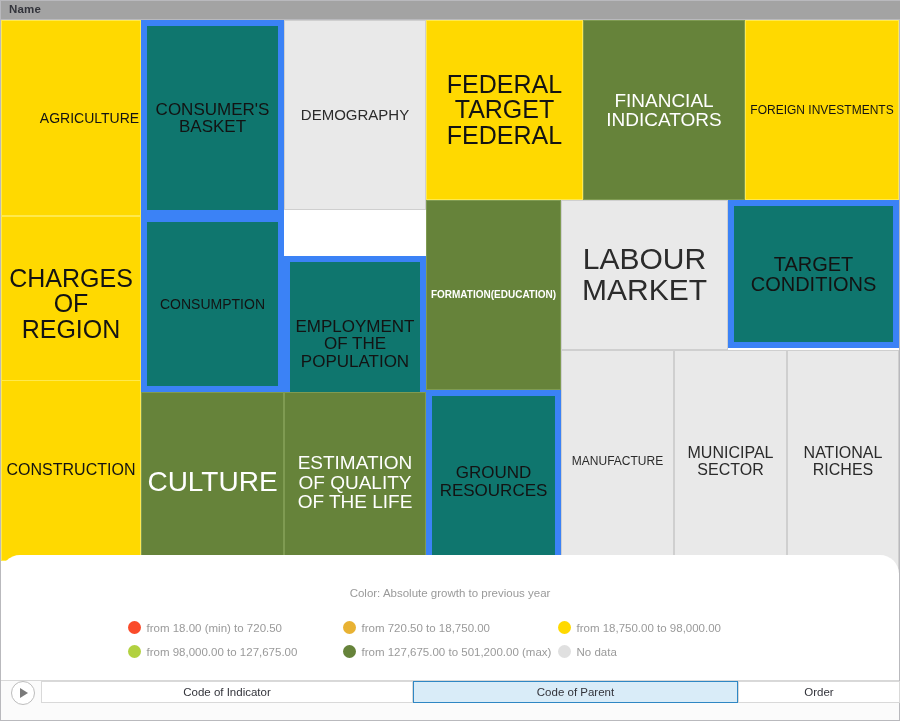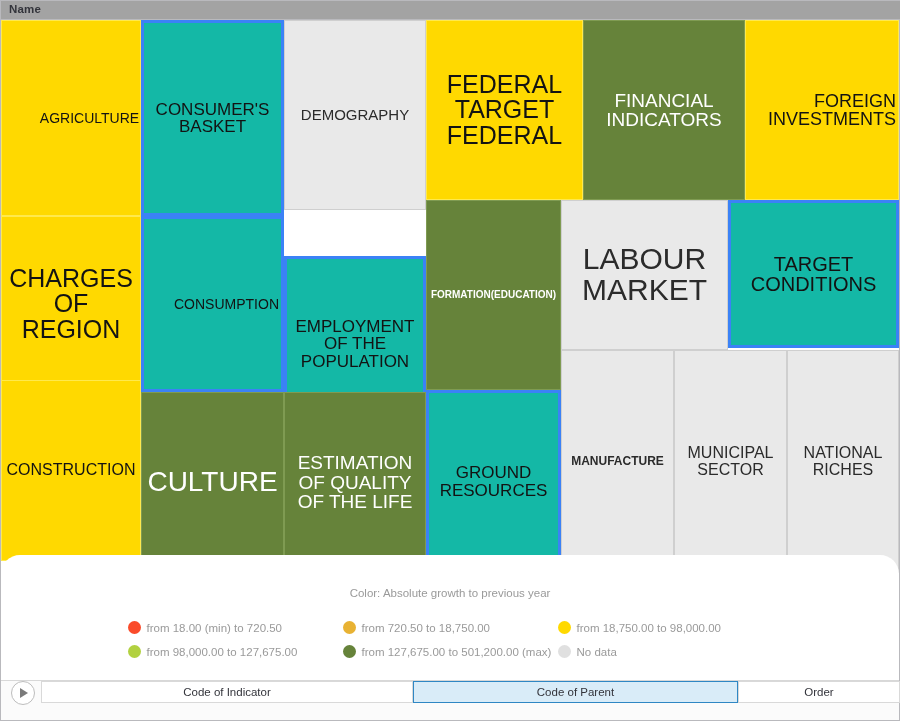--- a/index.html
+++ b/index.html
@@ -26,21 +26,21 @@
   .tile{
     position:absolute;box-sizing:border-box;
     display:flex;align-items:center;justify-content:center;
     text-align:center;line-height:1.02;
     overflow:hidden;
   }
   .tile .lbl{display:block;padding:0 2px;}
 
   
   .c-yellow{background:#ffd900;color:#131313;border:1px solid #ffe94d;}
-  .c-ltgreen{background:#14b8a6;color:#131313;border:3px solid #3b82f6;justify-content:flex-end;}
+  .c-ltgreen{background:#0f766e;color:#131313;border:6px solid #3b82f6;}
   .c-dkgreen{background:#66833a;color:#ffffff;border:1px solid #7f9b52;}
   .c-nodata{background:#e9e9e9;color:#2b2b2b;border:1px solid #cfcfcf;}
 
   
   #legend{position:absolute;left:0;top:554px;width:898px;height:126px;background:#fff;border-radius:19px;}
   #legend .cap{
     position:absolute;top:32px;width:898px;text-align:center;
     font-size:11.5px;color:#9a9a9a;
   }
   #legend .items{
@@ -93,21 +93,21 @@
       </div>
       <div class="tile c-nodata" style="left: 283px; top: 0px; width: 142px; height: 190px; font-size: 15px;">
         <span class="lbl">DEMOGRAPHY</span>
       </div>
       <div class="tile c-yellow" style="left: 425px; top: 0px; width: 157px; height: 180px; font-size: 25px;">
         <span class="lbl">FEDERAL TARGET FEDERAL</span>
       </div>
       <div class="tile c-dkgreen" style="left: 582px; top: 0px; width: 162px; height: 180px; font-size: 19px;">
         <span class="lbl">FINANCIAL INDICATORS</span>
       </div>
-      <div class="tile c-yellow" style="left: 744px; top: 0px; width: 154px; height: 180px; font-size: 18px; text-align: right;">
+      <div class="tile c-yellow" style="left: 744px; top: 0px; width: 154px; height: 180px; font-size: 12px; text-align: right;">
         <span class="lbl">FOREIGN INVESTMENTS</span>
       </div>
       <div class="tile c-yellow" style="left: 0px; top: 196px; width: 140px; height: 176px; font-size: 25px;">
         <span class="lbl">CHARGES OF REGION</span>
       </div>
       <div class="tile c-ltgreen" style="left: 140px; top: 196px; width: 143px; height: 176px; font-size: 14px;">
         <span class="lbl">CONSUMPTION</span>
       </div>
       <div class="tile c-ltgreen" style="left: 283px; top: 196px; width: 142px; height: 176px; font-size: 17px; margin-top: 40px;">
         <span class="lbl">EMPLOYMENT OF THE POPULATION</span>
@@ -126,21 +126,21 @@
       </div>
       <div class="tile c-dkgreen" style="left: 140px; top: 372px; width: 143px; height: 181px; font-size: 28px;">
         <span class="lbl">CULTURE</span>
       </div>
       <div class="tile c-dkgreen" style="left: 283px; top: 372px; width: 142px; height: 181px; font-size: 19px;">
         <span class="lbl">ESTIMATION OF QUALITY OF THE LIFE</span>
       </div>
       <div class="tile c-ltgreen" style="left: 425px; top: 370px; width: 135px; height: 183px; font-size: 17px;">
         <span class="lbl">GROUND RESOURCES</span>
       </div>
-      <div class="tile c-nodata" style="left: 560px; top: 330px; width: 113px; height: 223px; font-size: 12px; font-weight: bold;">
+      <div class="tile c-nodata" style="left: 560px; top: 330px; width: 113px; height: 223px; font-size: 12px;">
         <span class="lbl">MANUFACTURE</span>
       </div>
       <div class="tile c-nodata" style="left: 673px; top: 330px; width: 113px; height: 223px; font-size: 16px;">
         <span class="lbl">MUNICIPAL SECTOR</span>
       </div>
       <div class="tile c-nodata" style="left: 786px; top: 330px; width: 112px; height: 223px; font-size: 16px;">
         <span class="lbl">NATIONAL RICHES</span>
       </div>
     </div>
 

